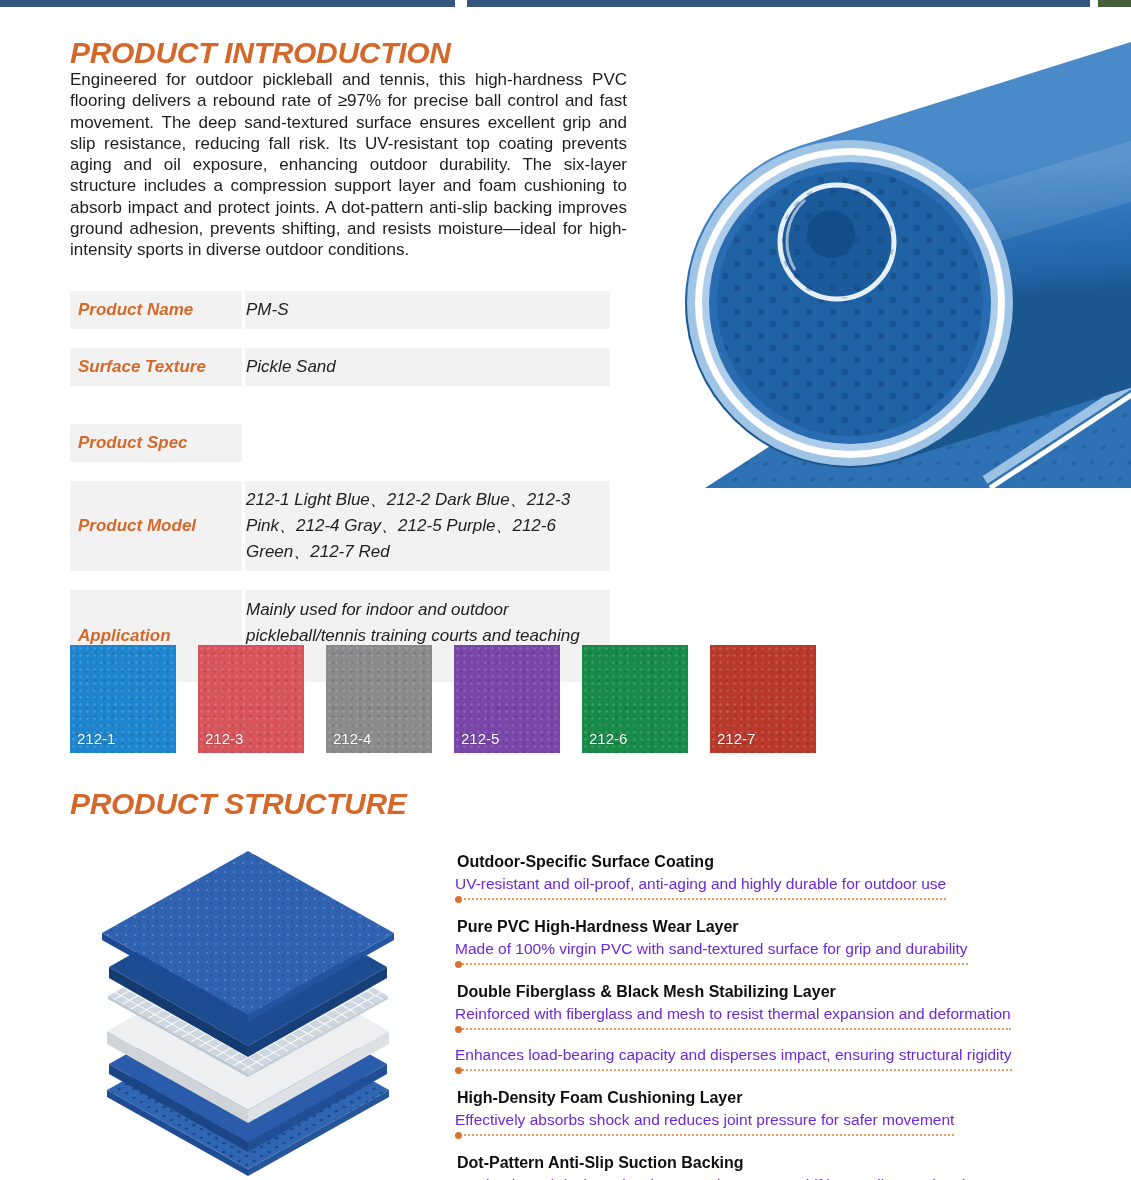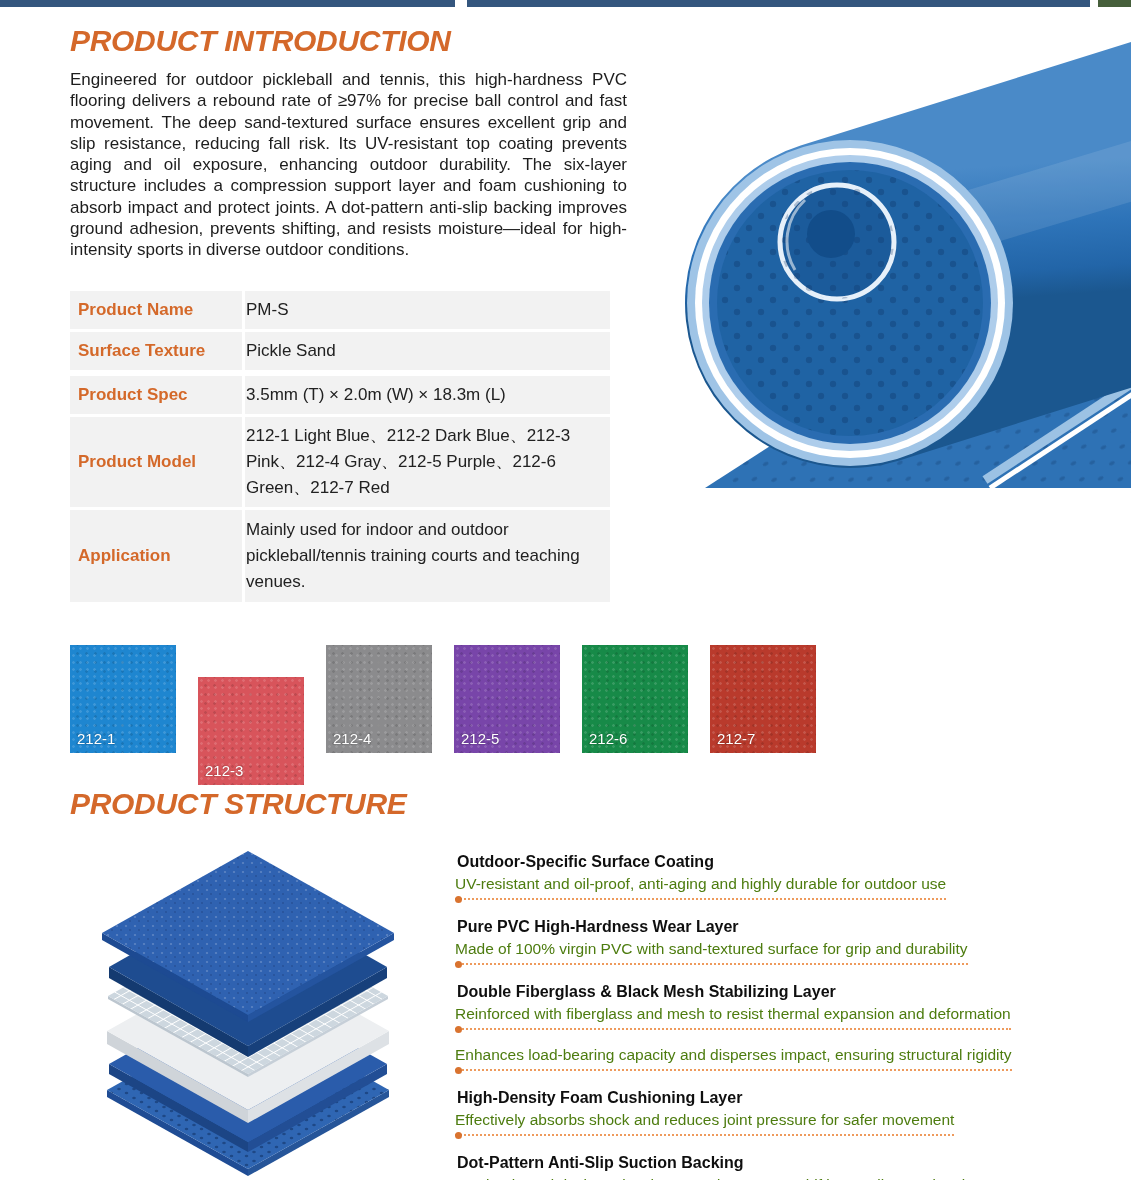--- a/index.html
+++ b/index.html
@@ -10,29 +10,29 @@
   .topbar{position:absolute;top:0;left:0;width:1131px;height:7px;display:flex;}
   .topbar .seg1{width:455px;height:7px;}
   .topbar .gapA{width:12px;height:7px;background:#ffffff;}
   .topbar .seg2{width:623px;height:7px;}
   .topbar .gapB{width:8px;height:7px;background:#ffffff;}
   .topbar .seg3{flex:1;height:7px;}
 
   
   .section-title{position:absolute;left:70px;font-size:30px;font-weight:bold;font-style:italic;
                  letter-spacing:-0.3px;color:#d4682a;white-space:nowrap;}
-  #intro-title{top:24px;}
+  #intro-title{top:36px;}
   #structure-title{top:787px;}
 
   
   #intro-body{position:absolute;left:70px;top:69px;width:557px;font-size:17px;line-height:21.3px;
               text-align:justify;color:#1d1d1d;}
 
   
-  #spec-table{position:absolute;left:70px;top:291px;width:540px;display:flex;flex-direction:column;gap:3px;}
+  #spec-table{position:absolute;left:70px;top:291px;width:540px;display:flex;flex-direction:column;gap:19px;font-style:italic;}
   .spec-row{display:flex;gap:3px;}
   .spec-label{width:172px;background:#f2f2f2;display:flex;align-items:center;
               padding-left:8px;box-sizing:border-box;font-size:17px;font-weight:bold;color:#d4692a;}
   .spec-value{flex:1;background:#f2f2f2;display:flex;align-items:center;
               padding:6px 12px 6px 1px;box-sizing:border-box;font-size:17px;line-height:26px;color:#212121;}
   .spec-row.h40 .spec-label,.spec-row.h40 .spec-value{min-height:38px;}
   .spec-row.model .spec-label,.spec-row.model .spec-value{min-height:84px;}
   .spec-row.app .spec-label,.spec-row.app .spec-value{min-height:92px;}
 
   
@@ -48,21 +48,21 @@
                       radial-gradient(rgba(0,0,0,0.12) 1px, transparent 1.6px);
      background-size:7px 7px,9px 9px;background-position:0 0,3px 4px;}
 
   
   #layer-stack{position:absolute;left:70px;top:843px;width:356px;height:335px;}
 
   
   #structure-list{position:absolute;left:455px;top:850px;width:630px;}
   .entry{display:table;margin-bottom:10px;}
   .entry h3{margin:2px;font-size:16px;line-height:20px;font-weight:bold;color:#0f0f0f;}
-  .entry p{margin:0;font-size:15.5px;line-height:19px;color:#4d7c0f;white-space:nowrap;}
+  .entry p{margin:0;font-size:15.5px;line-height:19px;color:#6d28d9;white-space:nowrap;}
   .dotline{position:relative;margin-top:5px;border-top:2px dotted #ee9a5c;height:5px;}
   .dotline .dot{position:absolute;left:0;top:-4.5px;width:7px;height:7px;border-radius:50%;background:#d9732f;}
 </style>
 </head>
 <body>
 
 <div id="page">
 
   <div class="topbar">
     <div class="seg1" style="background-color: rgb(52, 86, 126);"></div>
@@ -81,21 +81,20 @@
       <div class="spec-value">PM-S</div>
     </div>
     <div class="spec-row h40">
       <div class="spec-label">Surface Texture</div>
       <div class="spec-value">Pickle Sand</div>
     </div>
     <div class="spec-row h40">
     </div>
     <div class="spec-row h40">
       <div class="spec-label">Product Spec</div>
-      <div class="spec-value">3.5mm (T) × 2.0m (W) × 18.3m (L)</div>
     </div>
     <div class="spec-row model">
       <div class="spec-label">Product Model</div>
       <div class="spec-value">212-1 Light Blue、212-2 Dark Blue、212-3 Pink、212-4 Gray、212-5 Purple、212-6 Green、212-7 Red</div>
     </div>
     <div class="spec-row app">
       <div class="spec-label">Application</div>
       <div class="spec-value">Mainly used for indoor and outdoor pickleball/tennis training courts and teaching venues.</div>
     </div>
   </div>
@@ -136,21 +135,21 @@
     <circle cx="202" cy="224" r="57" fill="url(#faceDots)" opacity="0.7"></circle>
     <circle cx="196" cy="216" r="24" fill="#124d8a"></circle>
     <path d="M 160 252 A 56 56 0 0 1 170 182" stroke="rgba(255,255,255,0.55)" stroke-width="3" fill="none"></path>
   </svg>
 
   <div id="swatch-row">
     <div class="swatch" style="background-color: rgb(30, 134, 208);">
       <div class="tex"></div>
       <span class="swatch-label">212-1</span>
     </div>
-    <div class="swatch" style="background-color: rgb(216, 84, 91); margin-top: 32px;">
+    <div class="swatch" style="background-color: rgb(216, 84, 91);">
       <div class="tex"></div>
       <span class="swatch-label">212-3</span>
     </div>
     <div class="swatch" style="background-color: rgb(139, 139, 141);">
       <div class="tex"></div>
       <span class="swatch-label">212-4</span>
     </div>
     <div class="swatch" style="background-color: rgb(120, 69, 169);">
       <div class="tex"></div>
       <span class="swatch-label">212-5</span>

